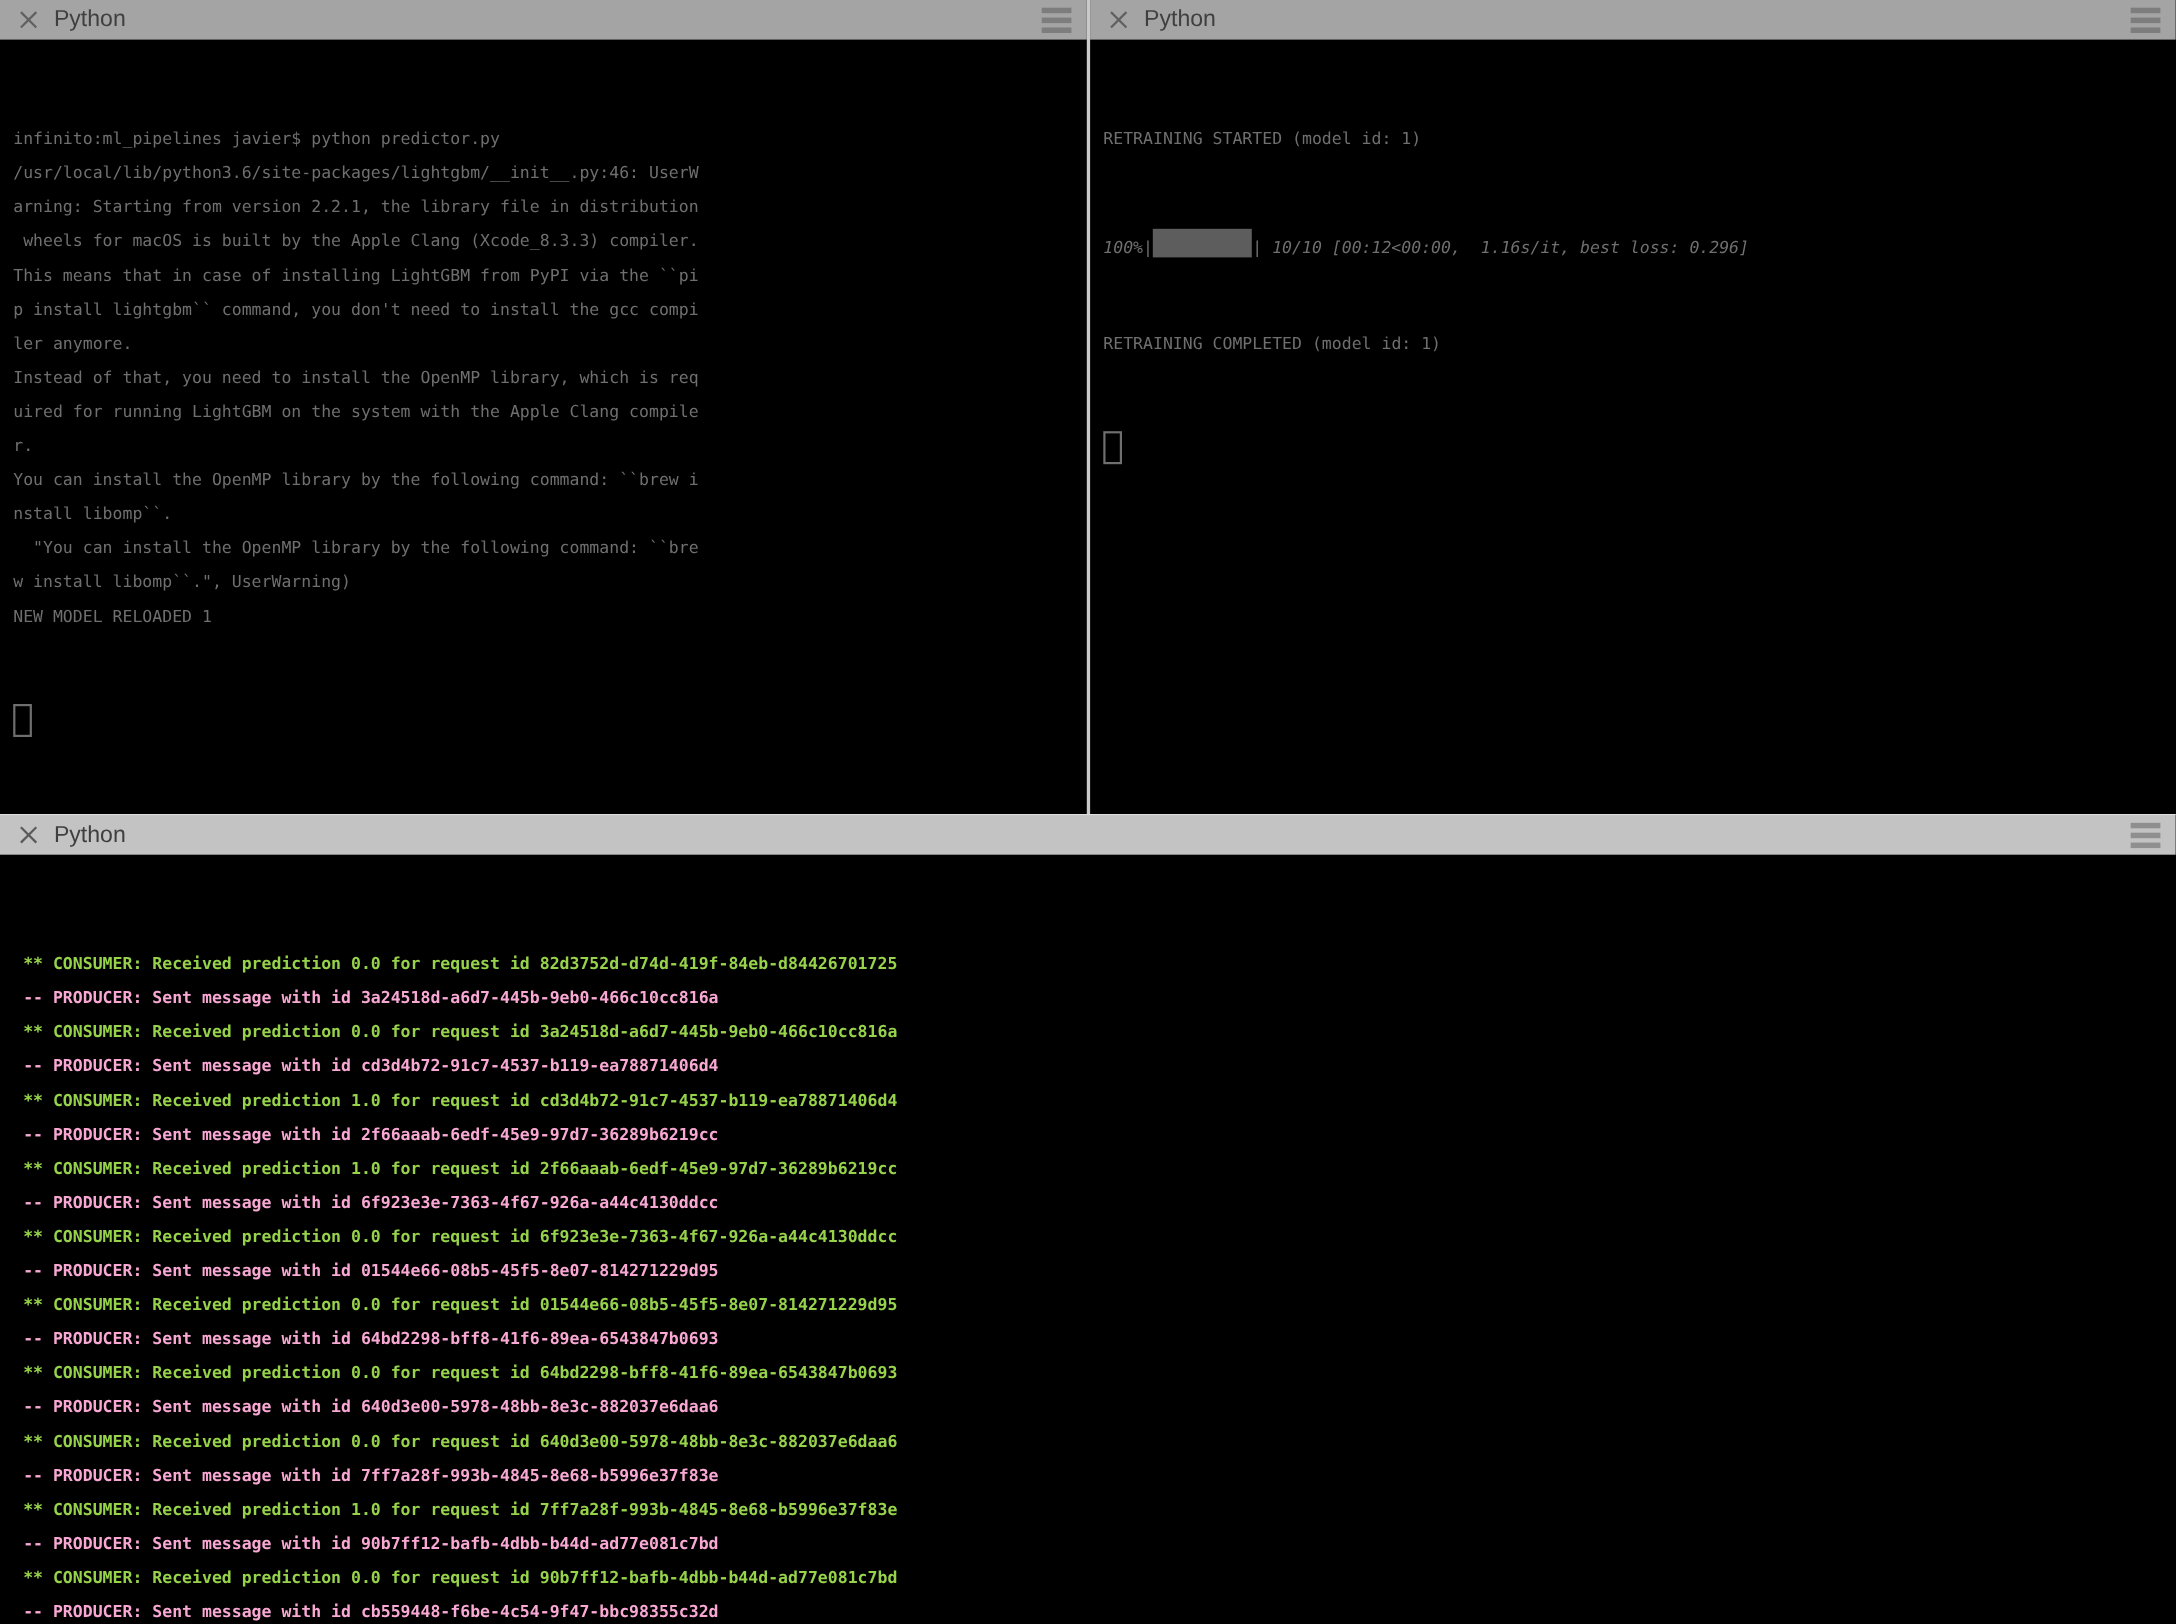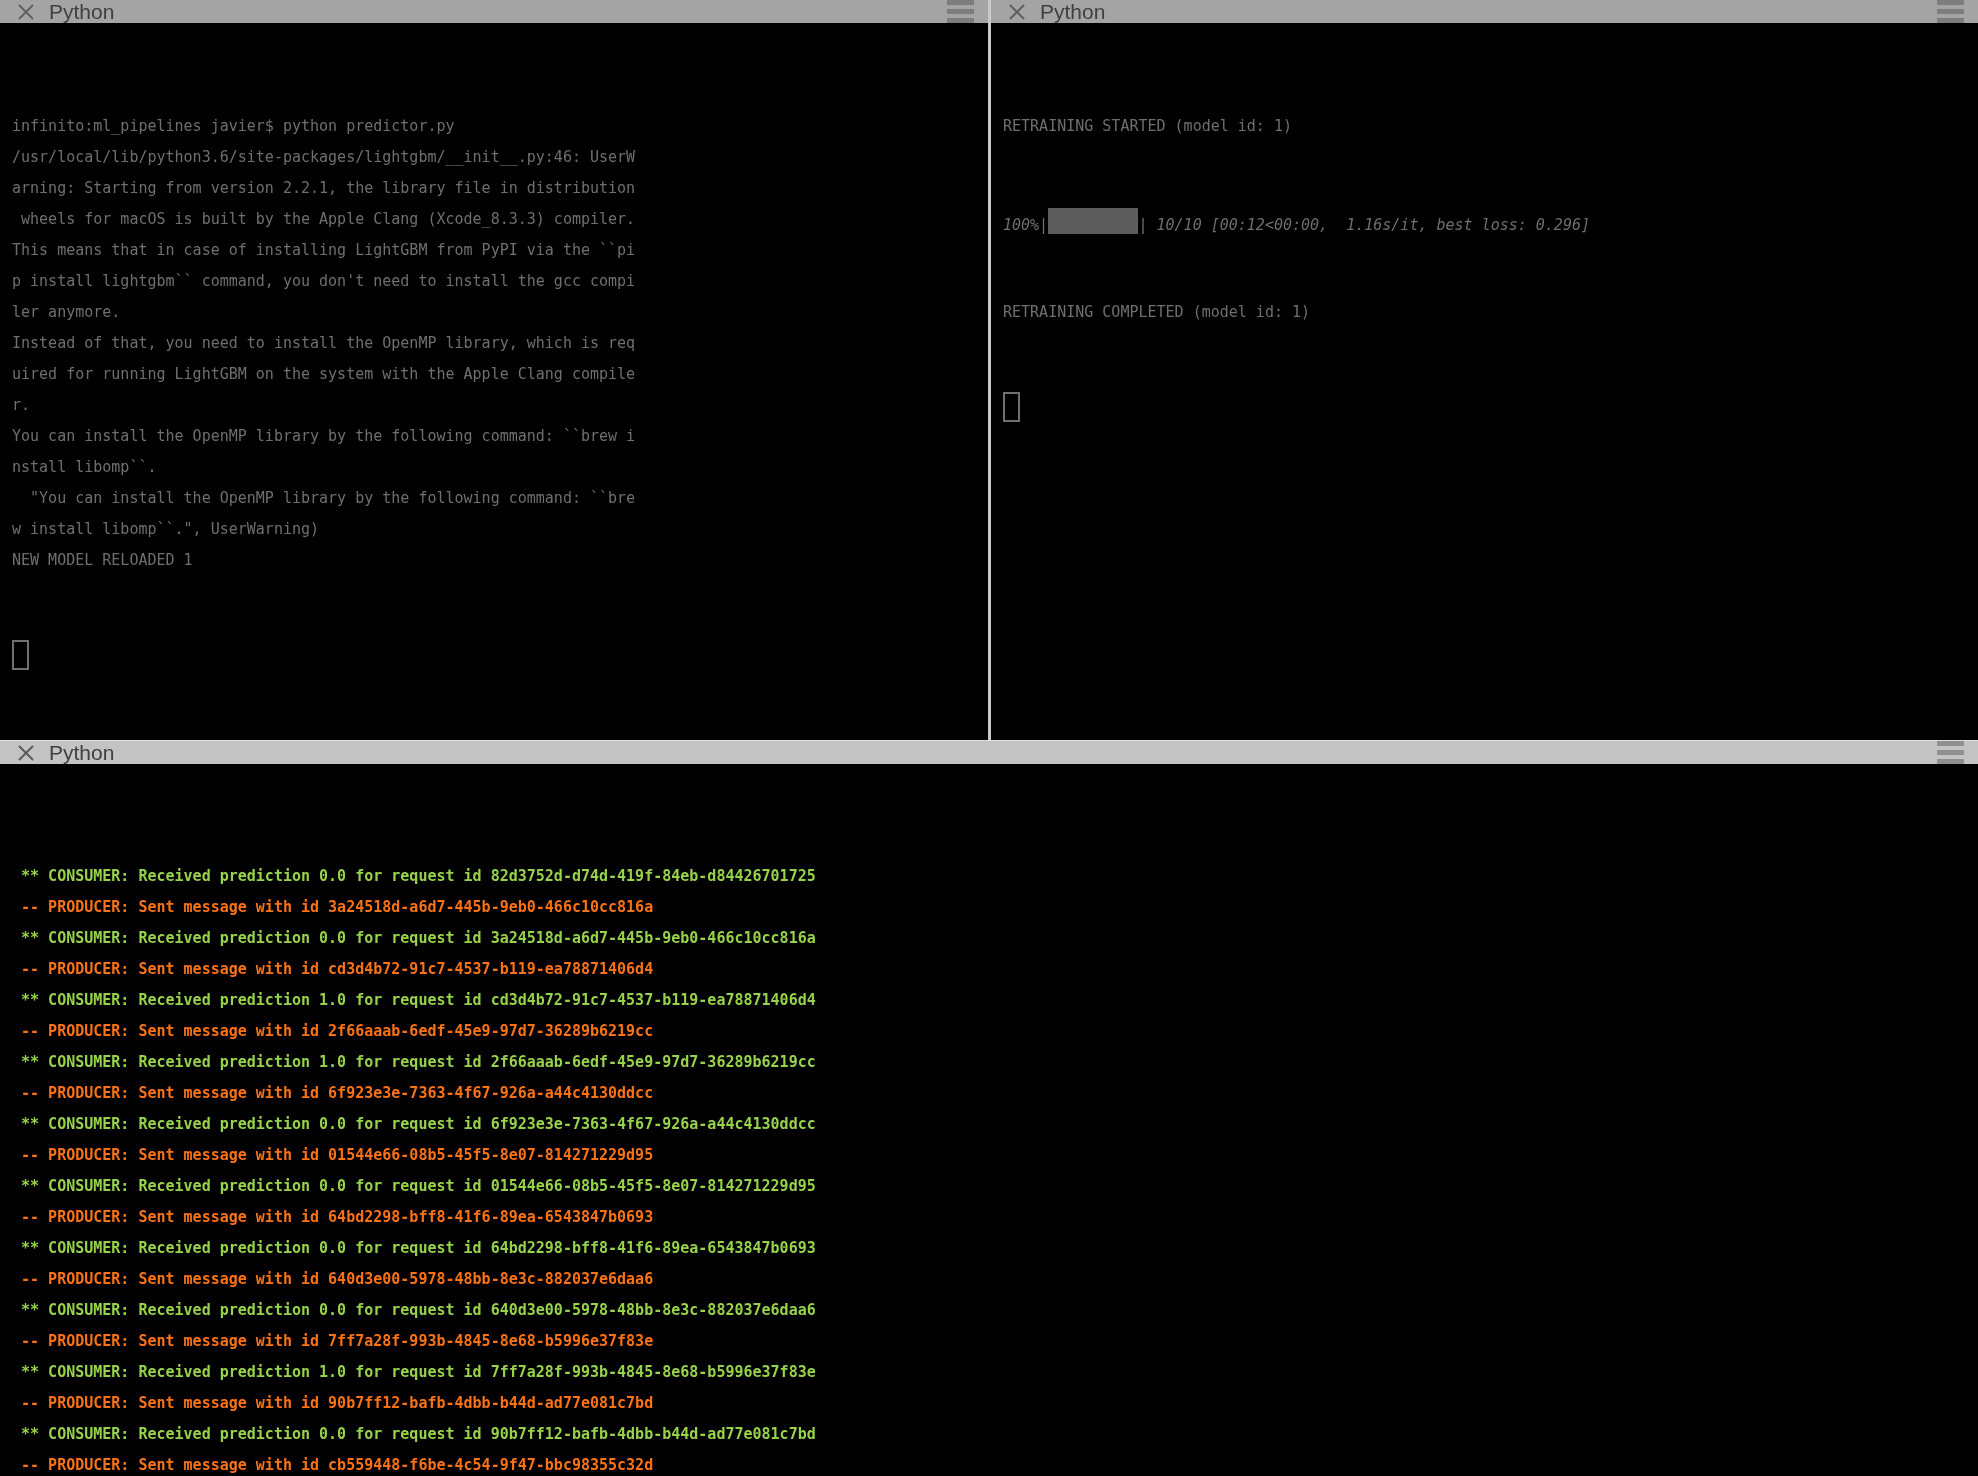--- a/index.html
+++ b/index.html
@@ -4,39 +4,39 @@
 <style>
   html,body{margin:0;padding:0;background:#000;width:1978px;height:1476px;overflow:hidden;}
   body{font-family:"DejaVu Sans Mono",monospace;position:relative;}
 
   .pane{position:absolute;background:#000;}
   #pane-top-left{left:0;top:0;width:988px;height:740px;}
   #pane-top-right{left:991px;top:0;width:987px;height:740px;}
   #pane-bottom{left:0;top:740px;width:1978px;height:736px;}
   #v-divider{position:absolute;left:988px;top:0;width:3px;height:740px;background:#c9c9c9;}
 
-  .titlebar{position:absolute;left:0;top:0;right:0;height:23px;display:flex;align-items:center;
+  .titlebar{position:absolute;left:0;top:0;right:0;height:36px;display:flex;align-items:center;
             font-family:"Liberation Sans","DejaVu Sans",sans-serif;}
   .titlebar.top{background:#a4a4a4;}
   .titlebar.bottom{background:#c3c3c3;border-top:1px solid #dedede;}
   .close-btn{width:20px;height:20px;margin-left:16px;display:flex;align-items:center;justify-content:center;cursor:pointer;}
   .title-text{margin-left:13px;font-size:21px;color:#3f3f3f;}
   .menu-btn{margin-left:auto;margin-right:14px;display:flex;flex-direction:column;justify-content:center;gap:4px;cursor:pointer;padding:4px 0;}
   .menu-btn span{display:block;width:27px;height:5px;}
   .titlebar.top .menu-btn span{background:#7d7d7d;}
   .titlebar.bottom .menu-btn span{background:#8f8f8f;}
 
   .content{position:absolute;left:0;top:40px;right:0;bottom:0;padding:9px 0 0 12px;
            font-size:15px;line-height:31px;white-space:pre;overflow:hidden;}
   .gray .tline{color:#6f6f6f;}
   .tline{height:31px;}
 
   #pane-bottom .content{font-weight:bold;top:50px;}
   .tline.consumer{color:#97d24b;}
-  .tline.producer{color:#f97316;}
+  .tline.producer{color:#f9a8d4;}
 
   .cursor-outline{display:inline-block;width:13px;height:26px;border:2px solid #6f6f6f;margin-top:2px;}
 
   .progress-bar-fill{display:inline-block;width:10ch;height:26px;background:#5d5d5d;position:relative;top:4px;}
   .gray-text{color:#6f6f6f;font-style:italic;}
 </style>
 </head>
 <body>
 
 <div class="pane" id="pane-top-left">

